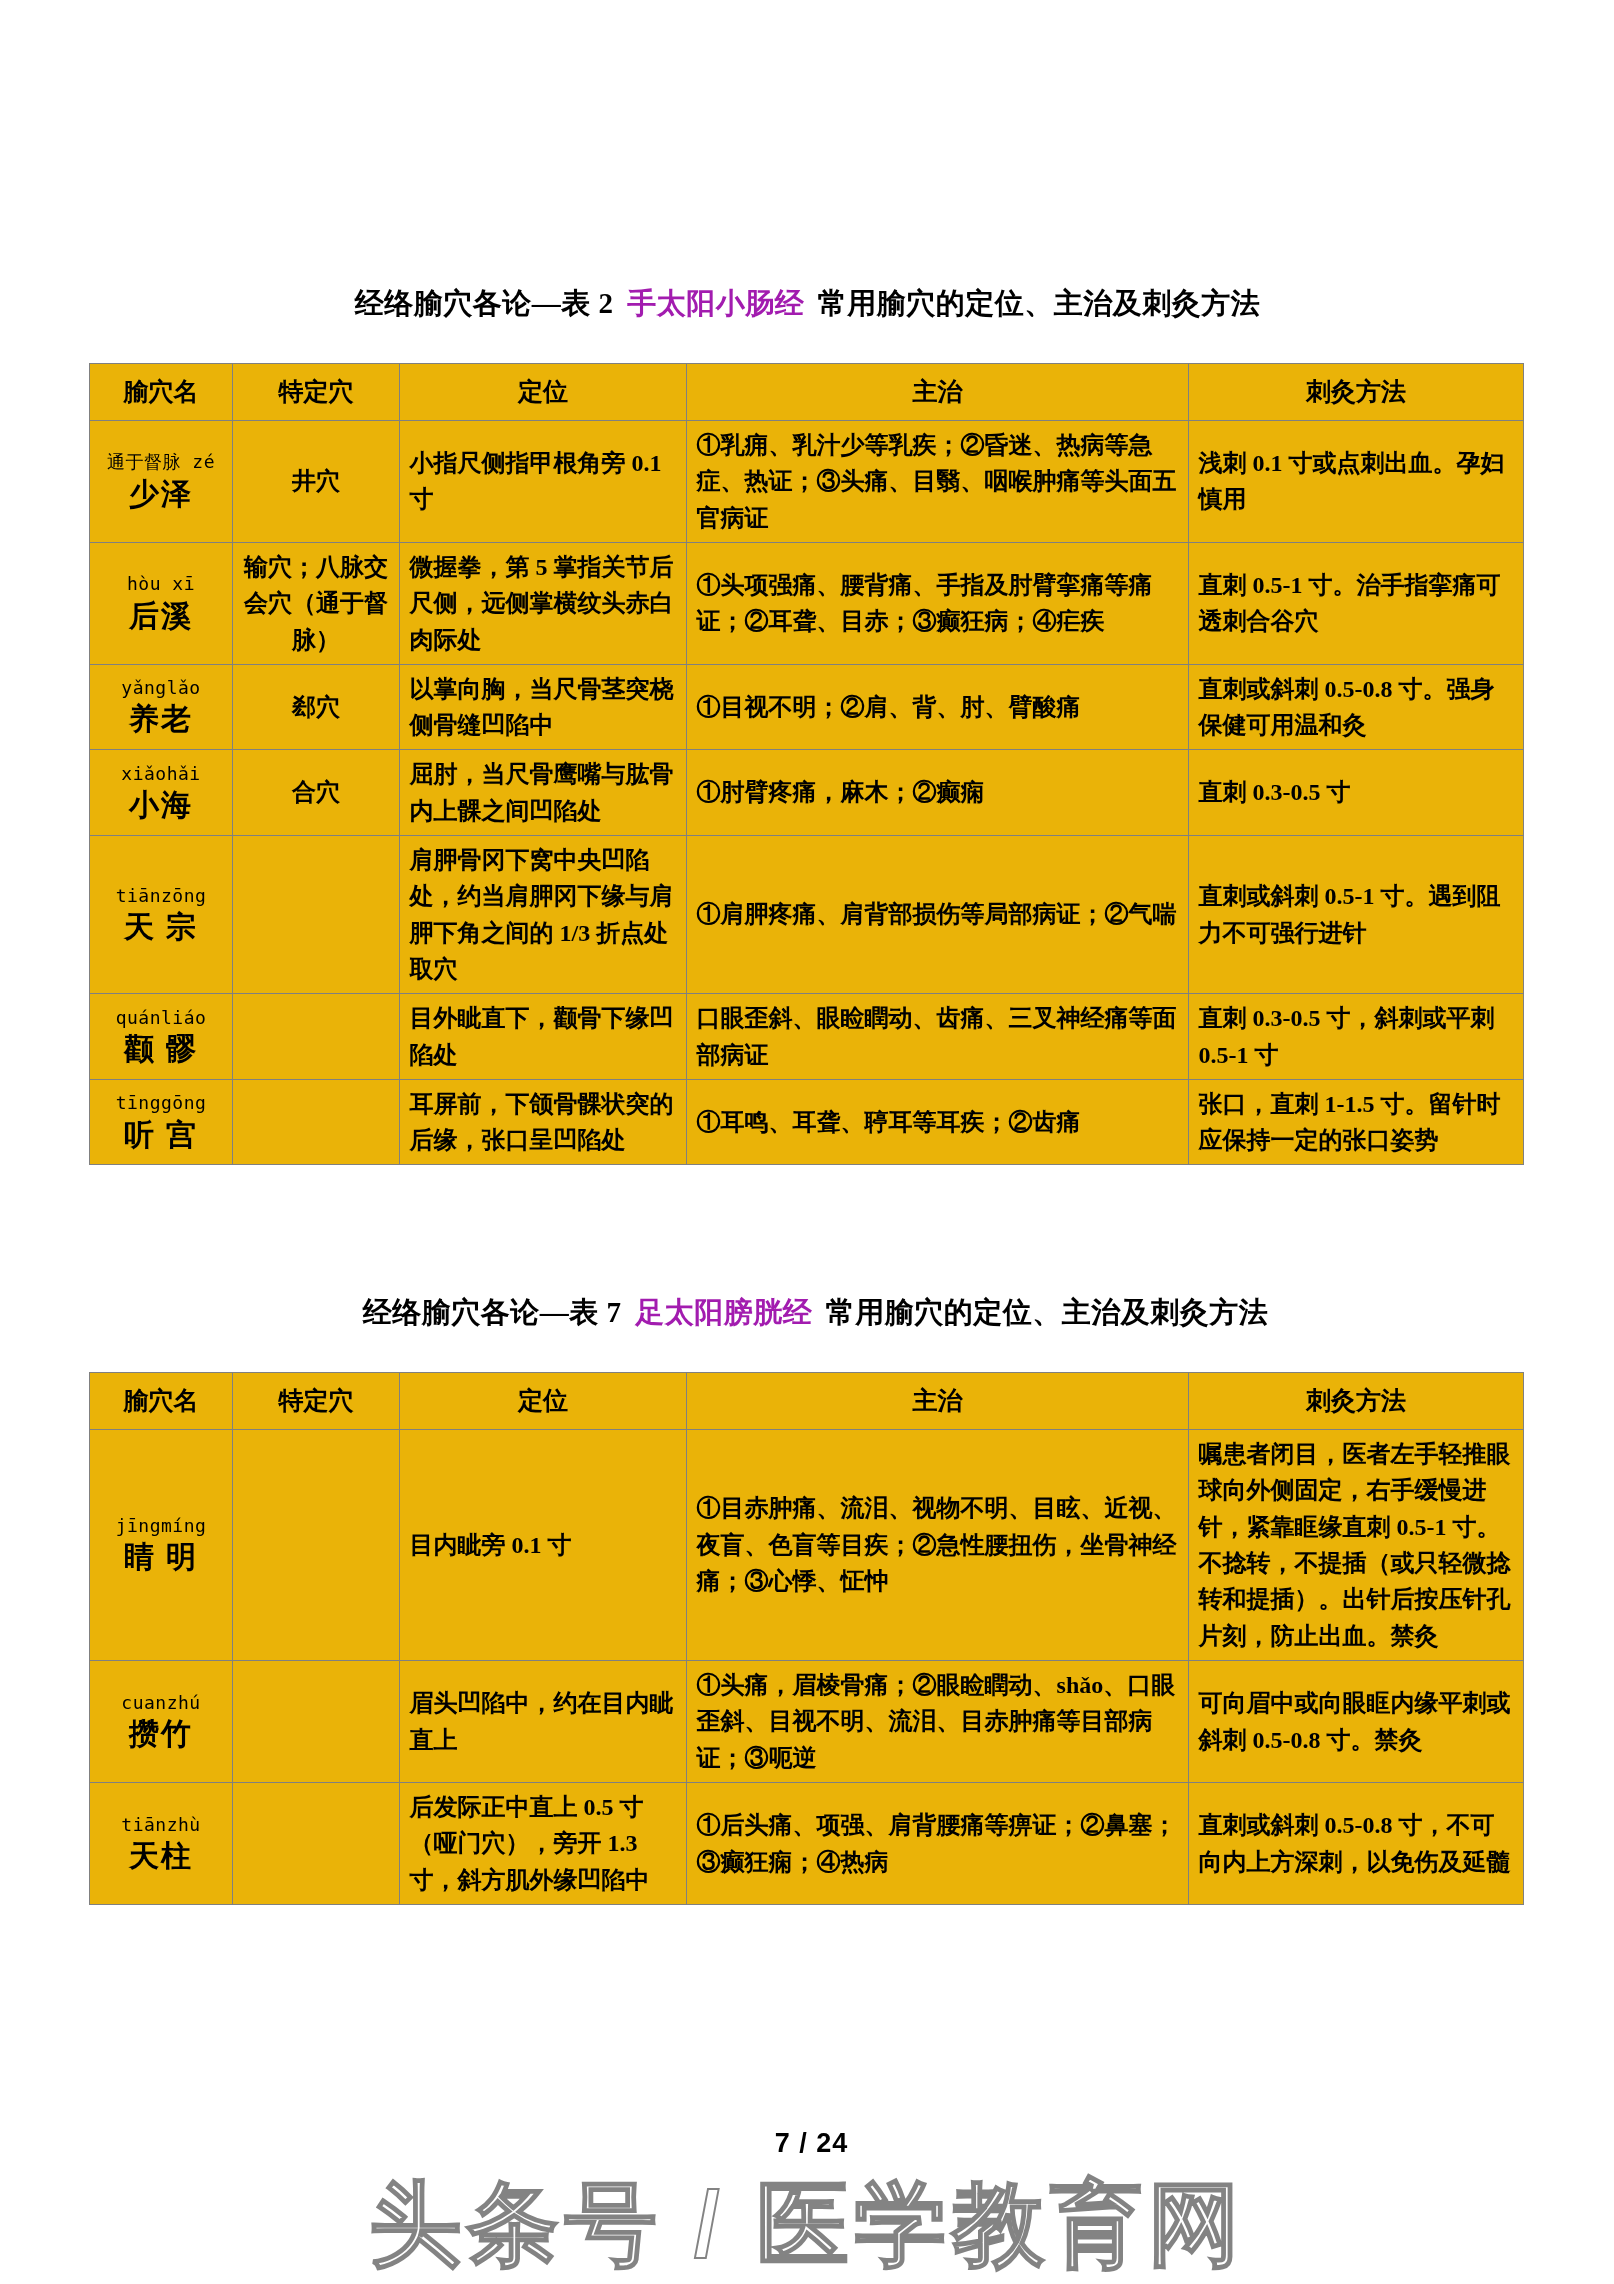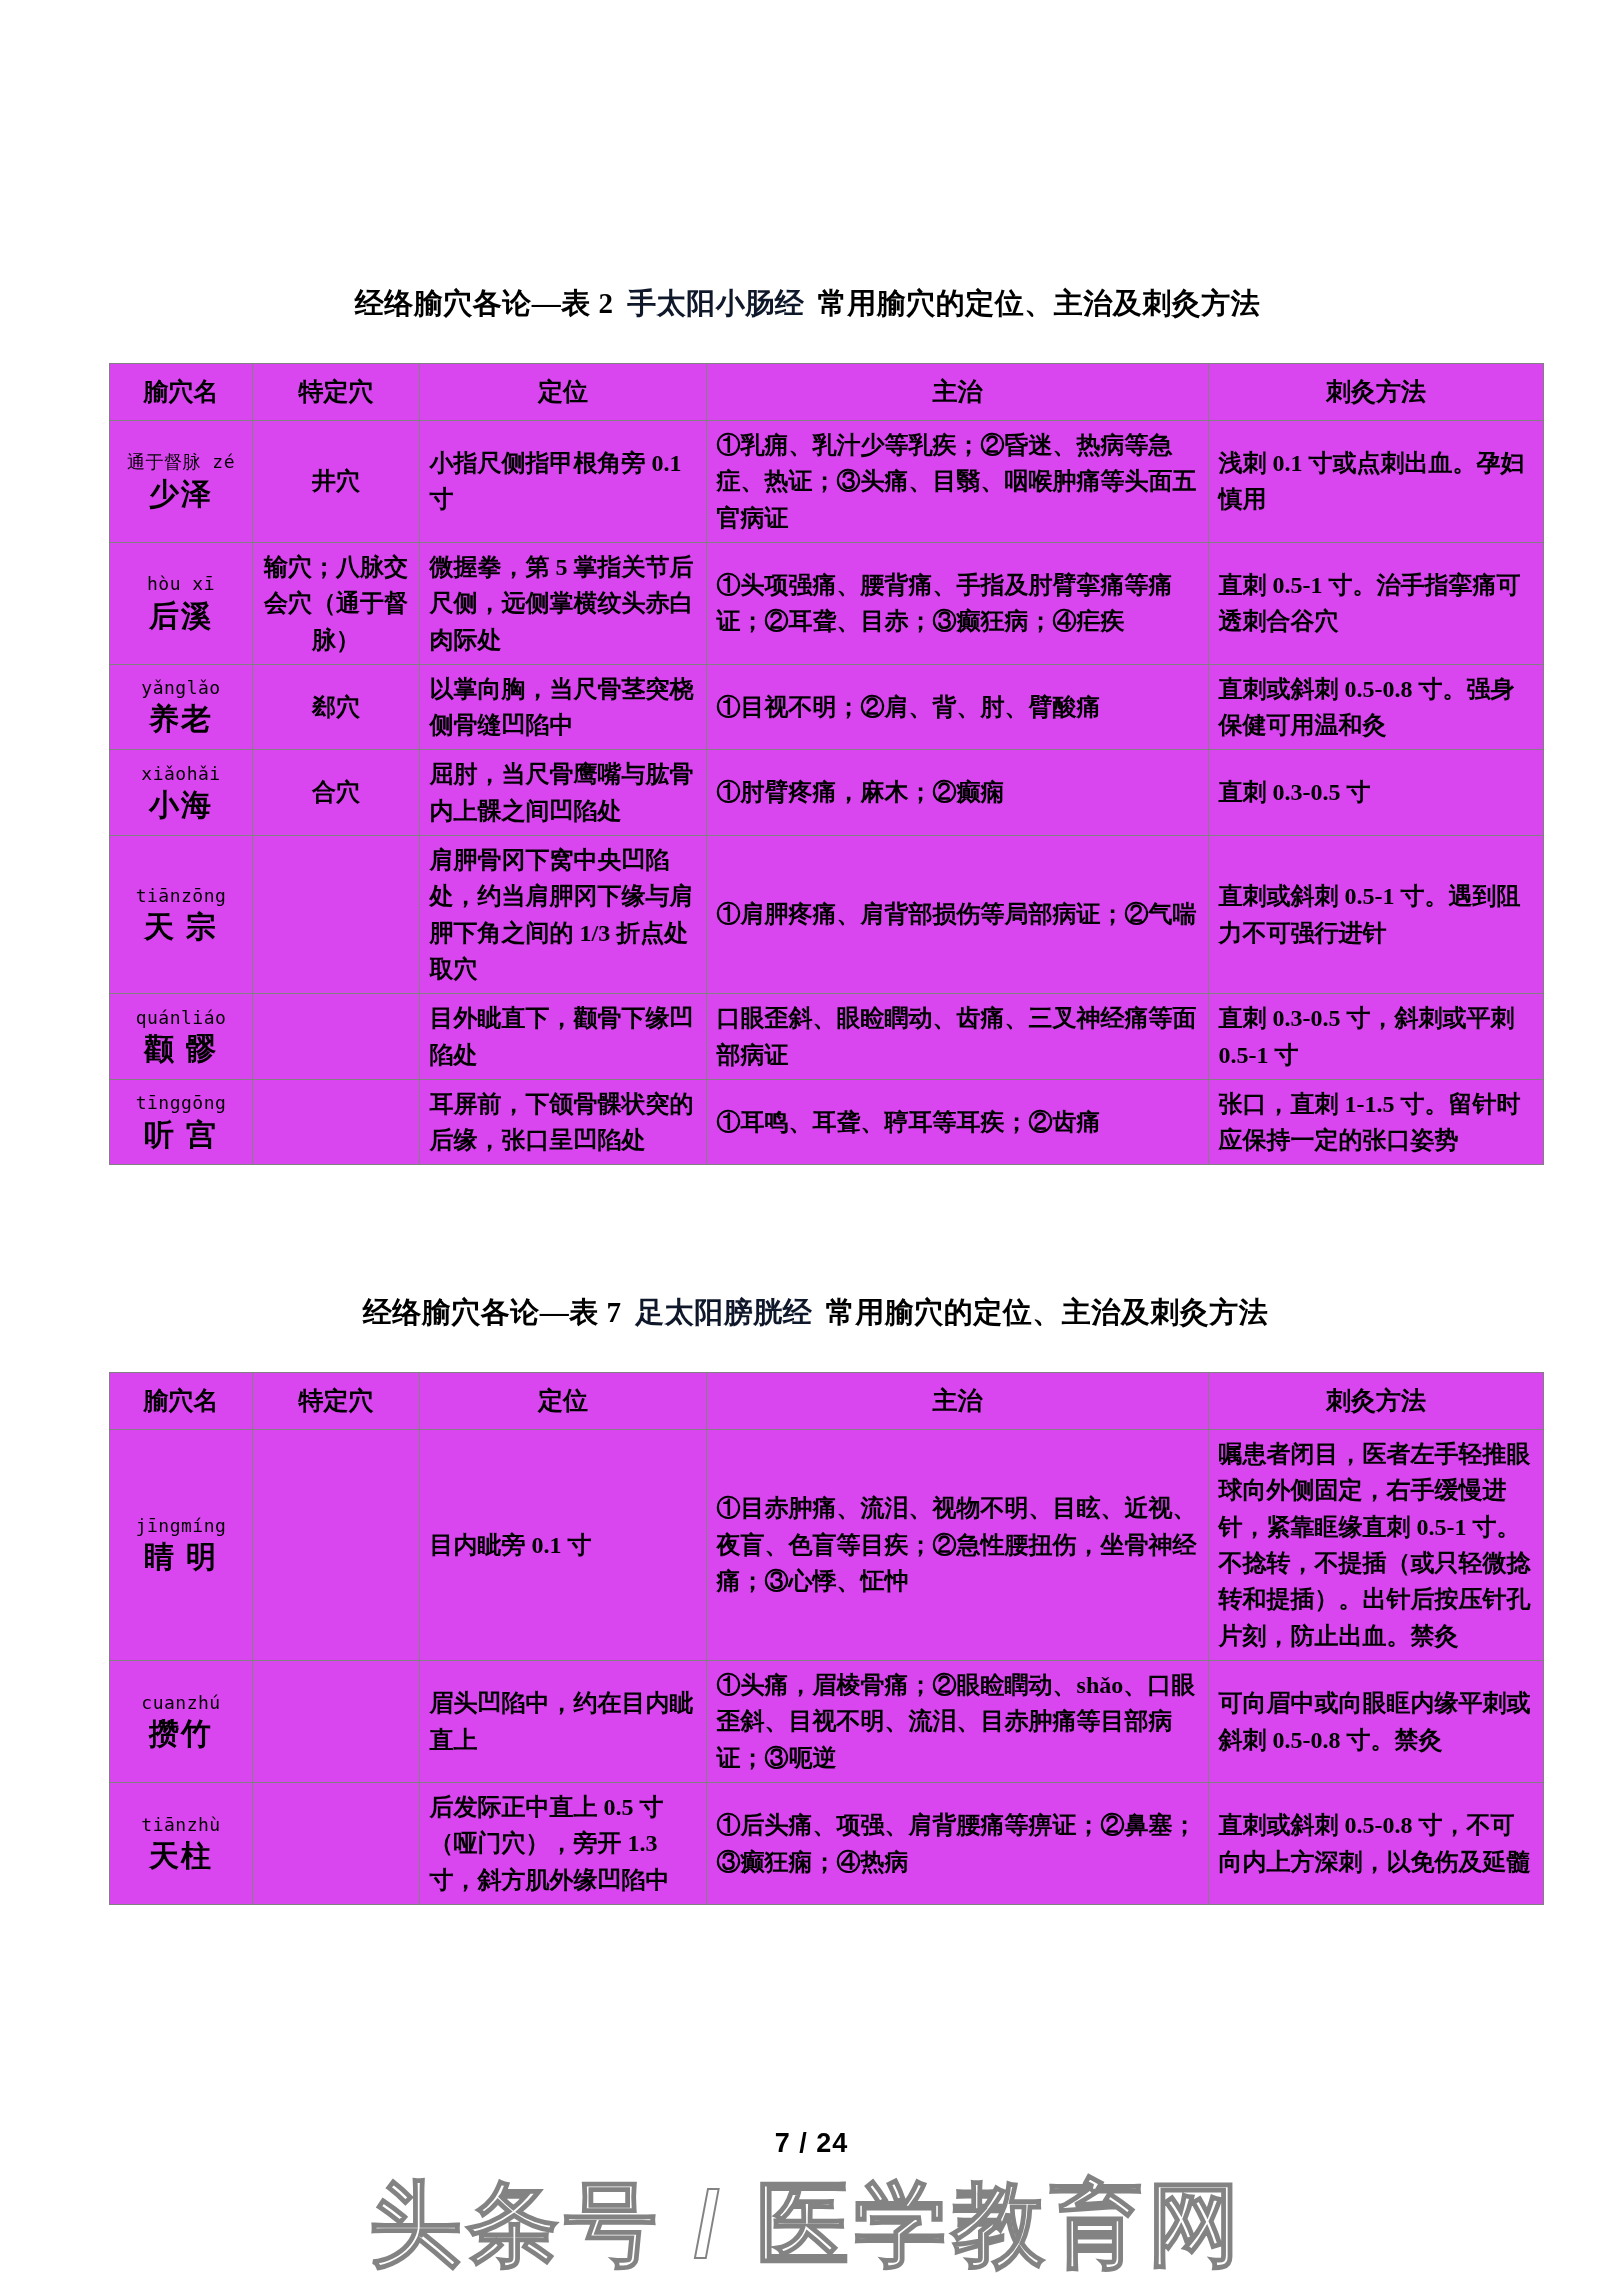--- a/index.html
+++ b/index.html
@@ -25,41 +25,40 @@
 
   
   .table-title {
     text-align: center;
     font-weight: bold;
     font-size: 29px;
     letter-spacing: 0.5px;
     white-space: nowrap;
   }
   .title-red {
-    color: #0f172a;
+    color: #a21caf;
     padding: 0 5.8px;
   }
   #title-1 {
     position: absolute;
     left: 0; right: 0;
     top: 284px;
   }
   #title-2 {
     position: absolute;
     left: 16px; right: 0;
     top: 1293px;
   }
 
   
   table.doc-table {
     position: absolute;
     border-collapse: collapse;
     table-layout: fixed;
-    background: #d946ef;
-    margin-left: 20px;
+    background: #eab308;
   }
   #table-1 { left: 89px; top: 363px; width: 1435px; }
   #table-2 { left: 89px; top: 1372px; width: 1435px; }
 
   table.doc-table td, table.doc-table th {
     border: 1.4px solid #808080;
     vertical-align: middle;
     padding: 5.8px 9.6px;
     font-size: 24px;
     line-height: 1.52;

